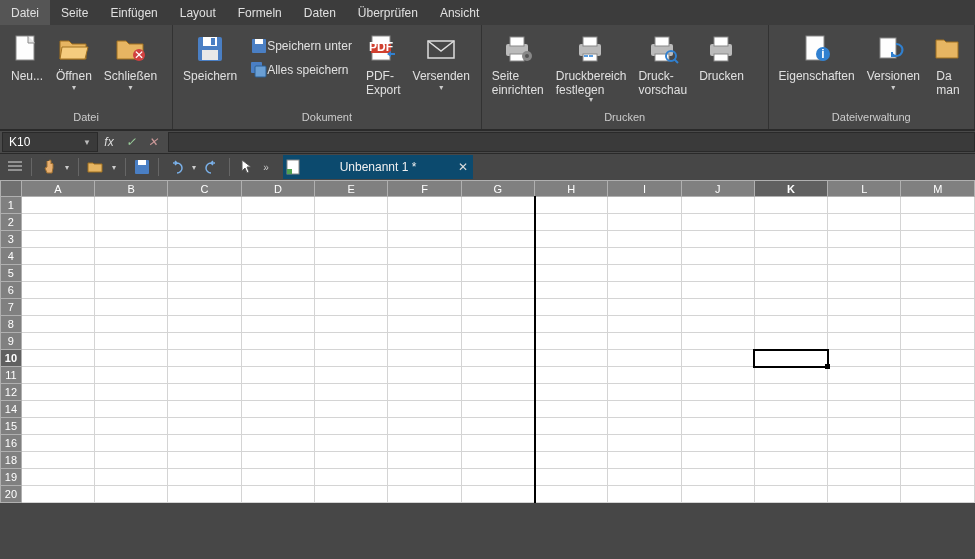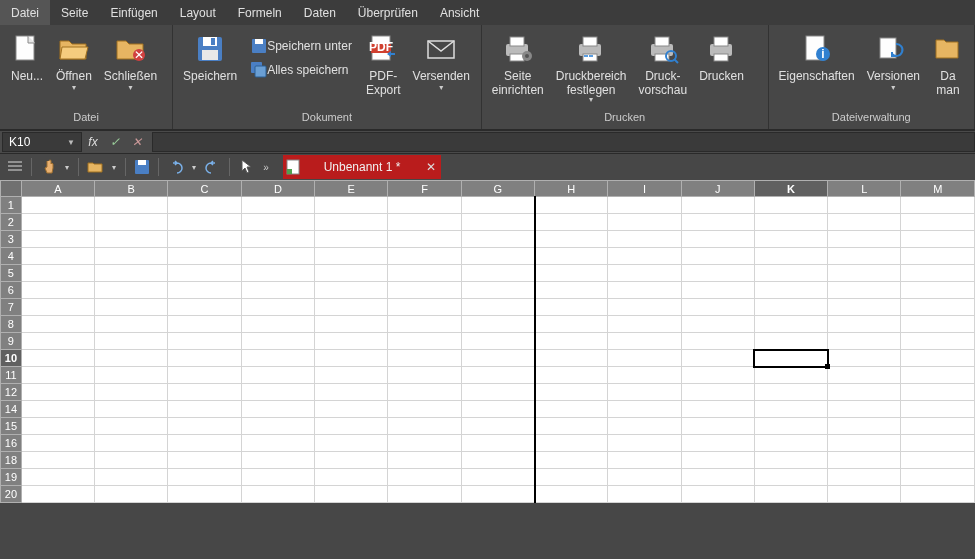--- a/index.html
+++ b/index.html
@@ -10,37 +10,37 @@
 #menubar .mitem { padding:0 11px; display:flex; align-items:center; cursor:default; }
 #menubar .mitem.active { background:#555; }
 
 
 #ribbon { height:105px; background:#474747; display:flex; border-bottom:1px solid #2a2a2a; }
 .rgroup { display:flex; flex-direction:column; border-right:1px solid #323232; }
 .rgroup .row { flex:1; display:flex; align-items:flex-start; padding:4px 4px 0 4px; }
 .rgroup .caption { height:20px; text-align:center; color:#ccc; font-size:11px; padding-top:2px; position:relative; }
 .bigbtn { display:flex; flex-direction:column; align-items:center; justify-content:flex-start; padding:4px 6px 0 6px; min-width:46px; height:78px; cursor:default; }
 .bigbtn .ic { width:32px; height:32px; display:flex; align-items:center; justify-content:center; }
-.bigbtn .lbl { text-align:center; line-height:14px; margin-top:4px; white-space:pre; }
+.bigbtn .lbl { text-align:left; line-height:14px; margin-top:4px; white-space:pre; }
 .stack { display:flex; flex-direction:column; justify-content:flex-start; gap:2px; padding:6px 4px 0 4px; }
 .smallbtn { display:flex; align-items:center; height:22px; padding:0 4px; cursor:default; }
 .smallbtn .ic { width:16px; height:16px; display:flex; align-items:center; justify-content:center; }
 
 
 #fbar { height:24px; background:#4a4a4a; display:flex; align-items:center; border-top:1px solid #2a2a2a; border-bottom:1px solid #2a2a2a; }
-#cellref { width:80px; height:20px; background:#3a3a3a; color:#fff; border:1px solid #2a2a2a; padding:0 6px; margin-left:2px; display:flex; align-items:center; justify-content:space-between; }
+#cellref { width:96px; height:20px; background:#3a3a3a; color:#fff; border:1px solid #2a2a2a; padding:0 6px; margin-left:2px; display:flex; align-items:center; justify-content:space-between; }
 #cellref .dd { font-size:8px; color:#bbb; }
 .fbtn { width:22px; height:20px; display:flex; align-items:center; justify-content:center; color:#ddd; cursor:default; font-style:italic; }
 #finput { flex:1; height:20px; background:#3a3a3a; border:1px solid #2a2a2a; margin-left:4px; }
 
 
 #toolrow { height:26px; background:#474747; display:flex; align-items:center; padding-left:4px; gap:2px; }
 .tbtn { width:22px; height:22px; display:flex; align-items:center; justify-content:center; cursor:default; }
 .tsep { width:1px; height:18px; background:#666; margin:0 3px; }
-#doctab { margin-left:8px; width:158px; height:24px; background:#b91c1c; display:flex; align-items:center; }
+#doctab { margin-left:8px; width:190px; height:24px; background:#0c4a6e; display:flex; align-items:center; }
 #doctab .dtic { width:20px; display:flex; justify-content:center; }
 #doctab .dtlbl { flex:1; text-align:center; color:#f0f0f0; }
 #doctab .dtx { width:20px; text-align:center; color:#ddd; cursor:default; }
 
 
 #gridwrap { position:relative; }
 #grid { border-collapse:collapse; background:#fff; color:#000; }
 #grid th { background:#808080; color:#fff; font-weight:normal; border:1px solid #b0b0b0; font-size:11px; }
 #grid th.sel { background:#606060; font-weight:bold; }
 #grid .corner { width:21px; height:16px; background:#707070; }

